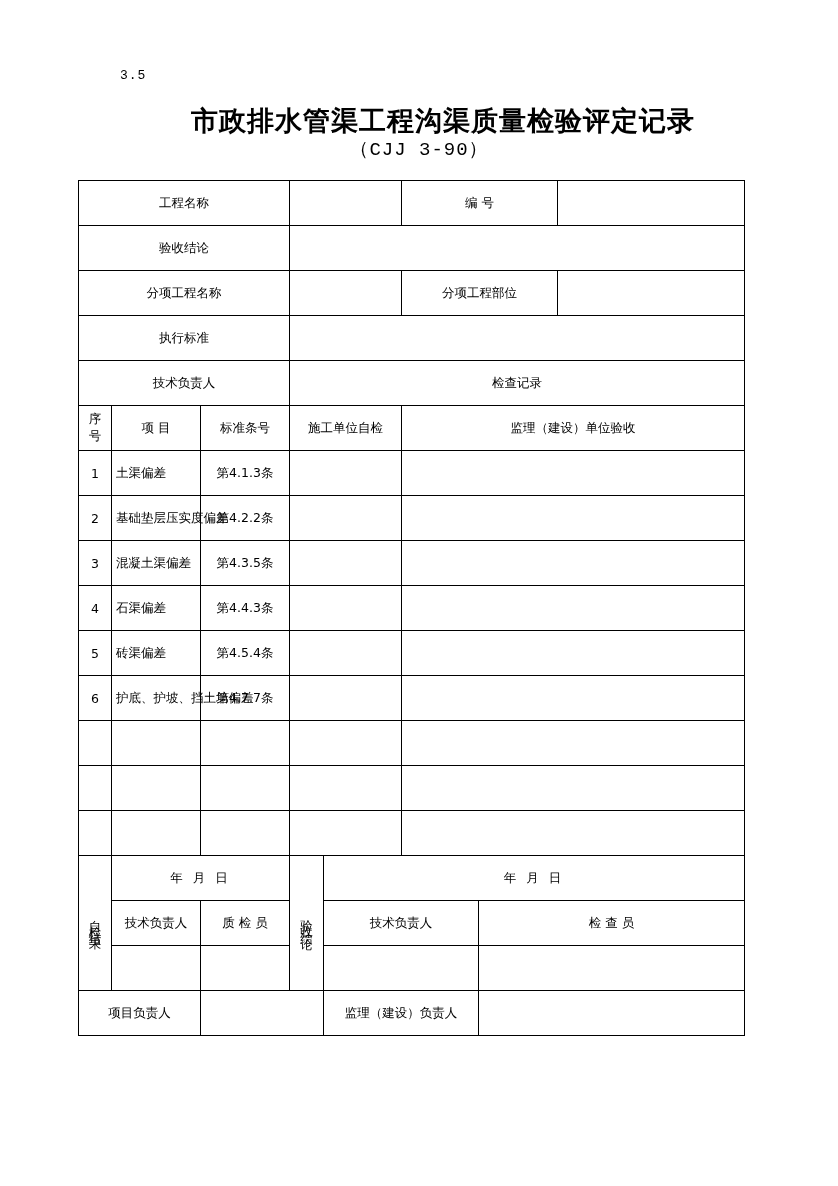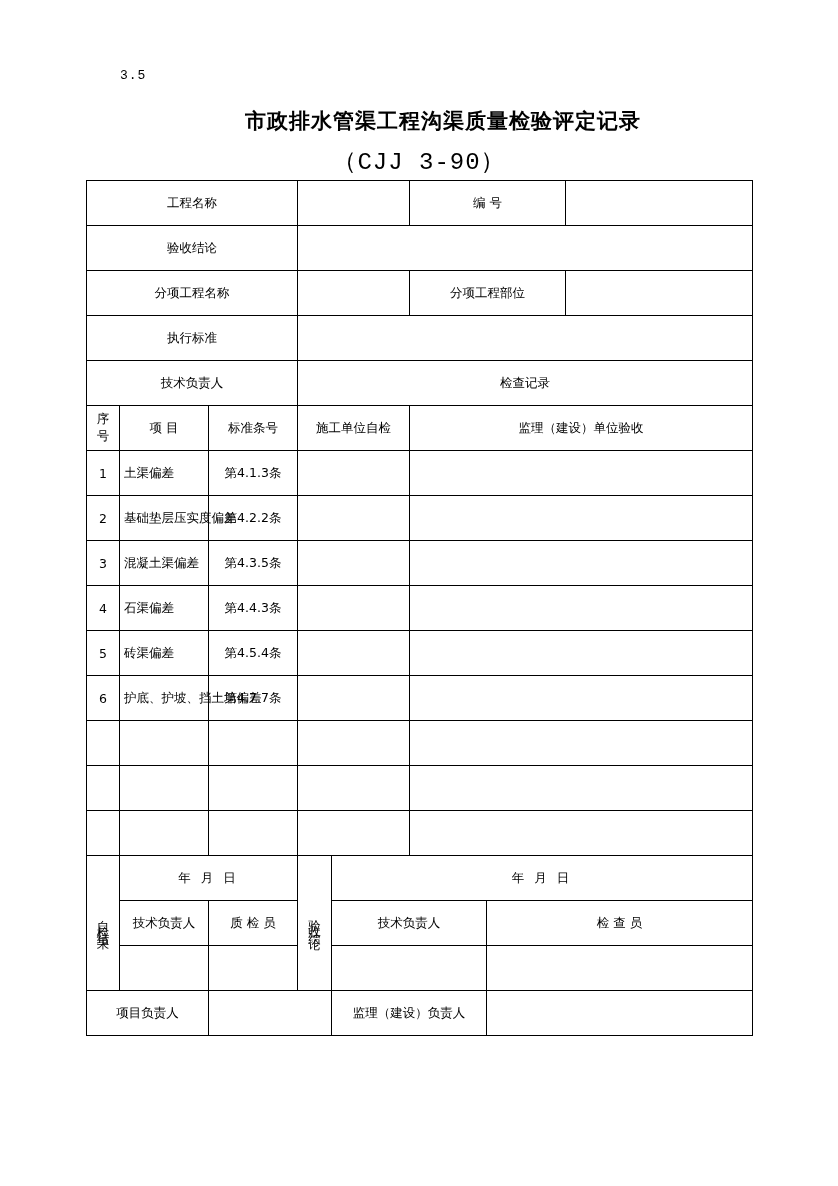--- a/index.html
+++ b/index.html
@@ -31,36 +31,36 @@
   }
   .title-block {
     position: absolute;
     left: 0;
     top: 106px;
     width: 838px;
     text-align: center;
   }
   .doc-title {
     font-family: "DejaVu Sans", sans-serif;
-    font-size: 21px;
+    font-size: 27px;
     font-weight: bold;
     letter-spacing: 1px;
     line-height: 30px;
     padding-left: 48px;
   }
   .doc-subtitle {
     font-family: "Liberation Mono", monospace;
-    font-size: 24px;
+    font-size: 19px;
     letter-spacing: 1px;
     line-height: 28px;
-    margin-top: 13px;
+    margin-top: 0;
   }
   table.main {
     position: absolute;
-    left: 86px;
+    left: 78px;
     top: 180px;
     width: 666px;
     border-collapse: collapse;
     table-layout: fixed;
   }
   table.main td {
     border: 1px solid #000;
     font-size: 12.5px;
     font-family: "DejaVu Sans", sans-serif;
     padding: 0 4px;

